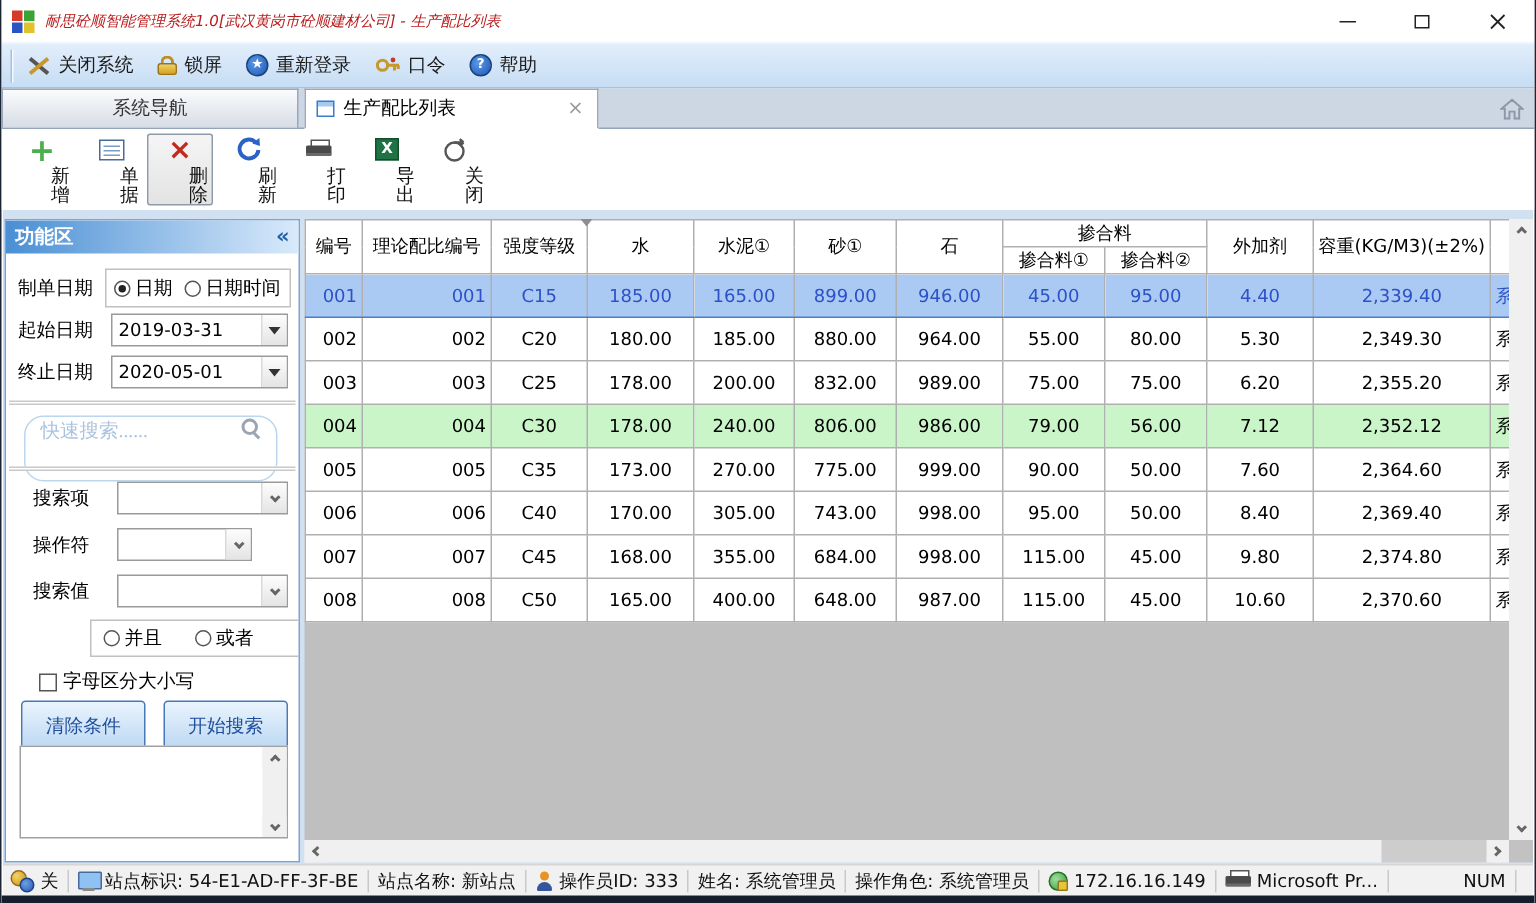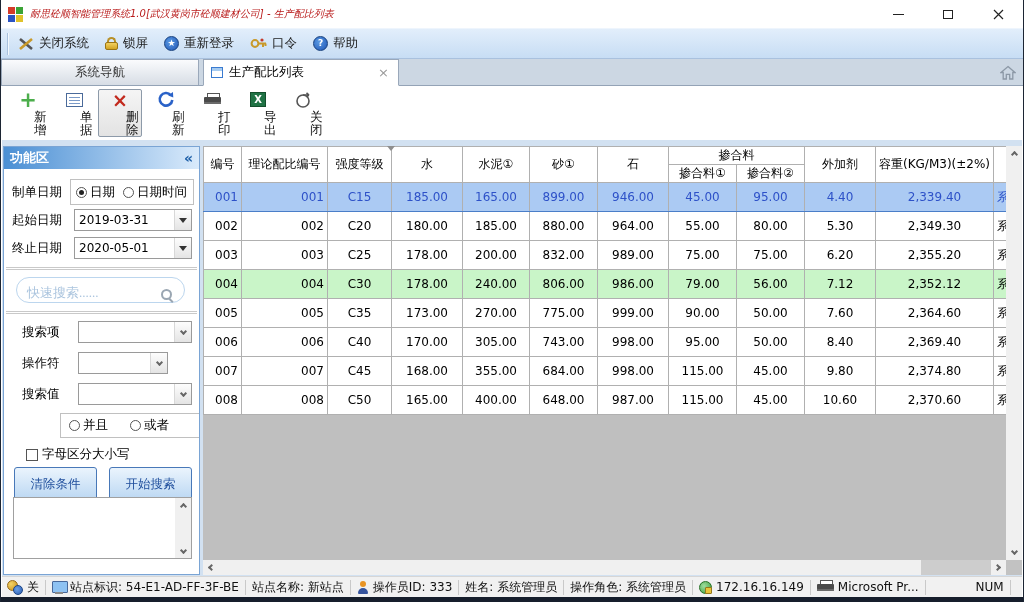--- a/index.html
+++ b/index.html
@@ -85,22 +85,22 @@
   .combo-text { flex:1; padding:3px 4px; font-size:12px; overflow:hidden; white-space:nowrap; }
   .combo-btn { width:17px; border-left:1px solid #d8d8d8; background:linear-gradient(#fdfdfd,#e4e4e4);
                display:flex; align-items:center; justify-content:center; }
   .tri-down { width:0; height:0; border:4px solid transparent; border-top:5px solid #333; margin-top:4px; }
   .chev { display:inline-block; width:5px; height:5px; border-left:2px solid #666; border-bottom:2px solid #666; }
   .chev.down { transform:rotate(-45deg); margin-top:-2px; }
   .chev.up { transform:rotate(135deg); margin-top:2px; }
   .chev.left { transform:rotate(45deg); margin-left:2px; }
   .chev.right { transform:rotate(-135deg); margin-right:2px; }
   .sep3d { position:absolute; left:2px; right:2px; height:3px; border-top:1px solid #c9c9c9; border-bottom:1px solid #c9c9c9; background:#fff; }
-  .search-pill { position:absolute; left:12px; right:14px; height:26px; border:1px solid #bcd6ee; border-radius:13px;
-                 display:flex; align-items:flex-end; padding:0 10px; color:#aac4de; font-size:13px;font-family:Liberation Serif, serif; }
+  .search-pill { position:absolute; left:12px; right:14px; height:44px; border:1px solid #bcd6ee; border-radius:13px;
+                 display:flex; align-items:flex-start; padding:0 10px; color:#aac4de; font-size:13px;font-family:Liberation Serif, serif; }
   .mag-icon { margin-left:auto; position:relative; width:14px; height:14px; }
   .mag-icon::before { content:""; position:absolute; left:1px; top:1px; width:7px; height:7px; border:2px solid #9aa6b2; border-radius:50%; }
   .mag-icon::after { content:""; position:absolute; left:10px; top:10px; width:5px; height:2px; background:#9aa6b2; transform:rotate(45deg); transform-origin:0 0; }
   .radio-box2 { position:absolute; left:16px; width:150px; height:25px; border:1px solid #c0c0c0;
                 display:flex; align-items:center; gap:22px; padding-left:8px; }
   .checkbox-row { position:absolute; left:22px; display:flex; align-items:center; gap:4px; font-size:12.5px; }
   .cbox { width:12px; height:12px; border:1px solid #555; background:#fff; }
   .panel-btn { position:absolute; height:35px; border:1px solid #4878b8; border-radius:3px; color:#1f4e9c;
                background:linear-gradient(#eaf4fd,#b9d6f2); font-size:12.5px; display:flex; align-items:center;
                justify-content:center; cursor:default; font-family:Liberation Mono, monospace;text-align:center; }

